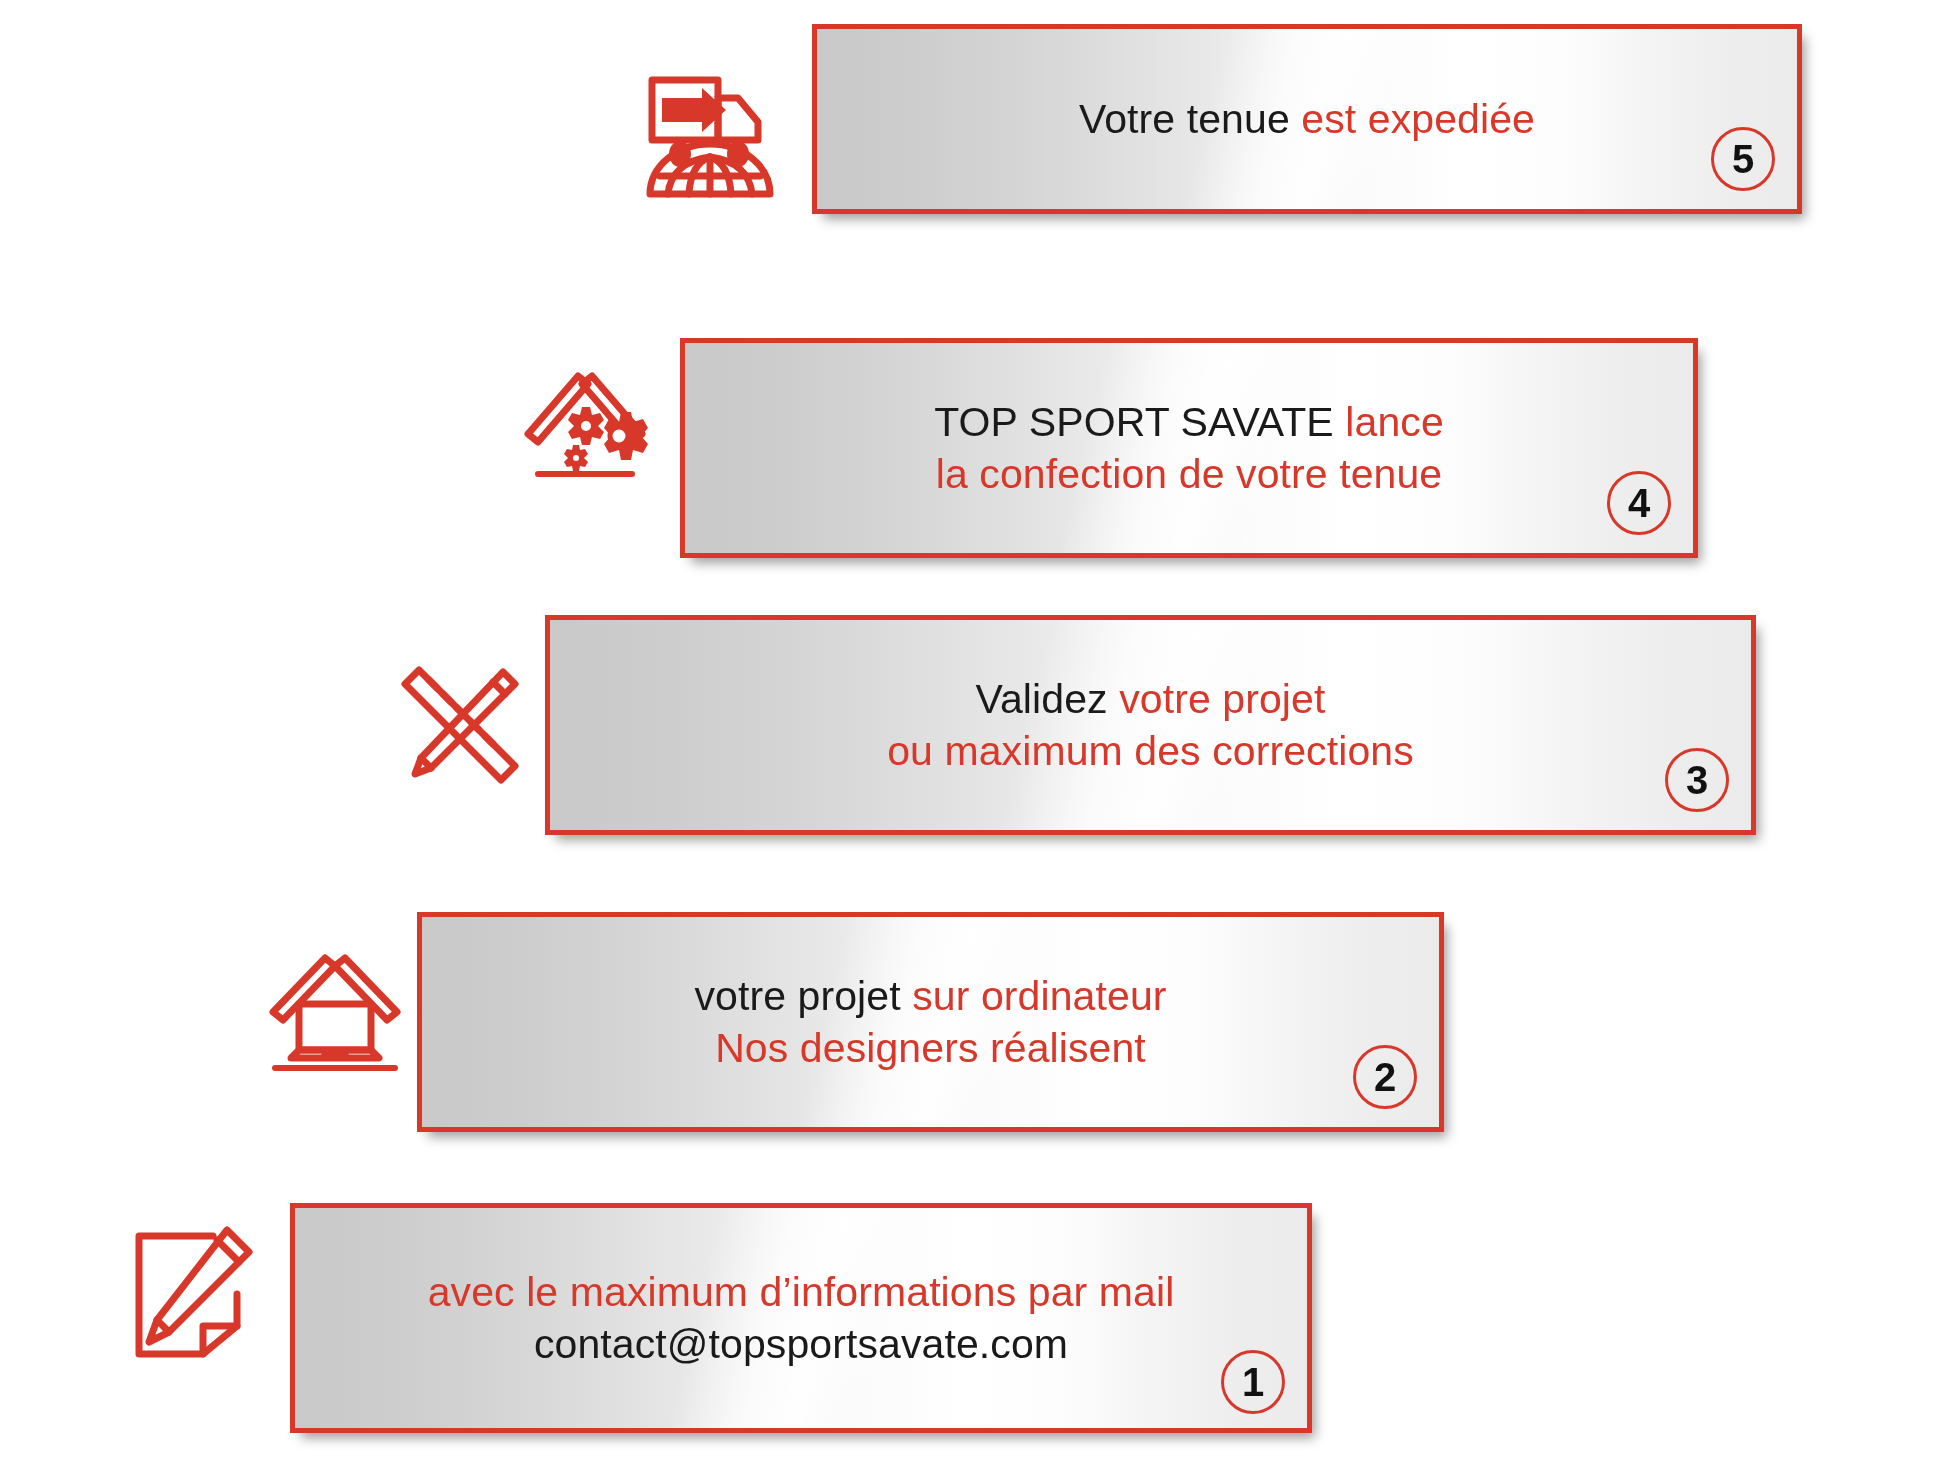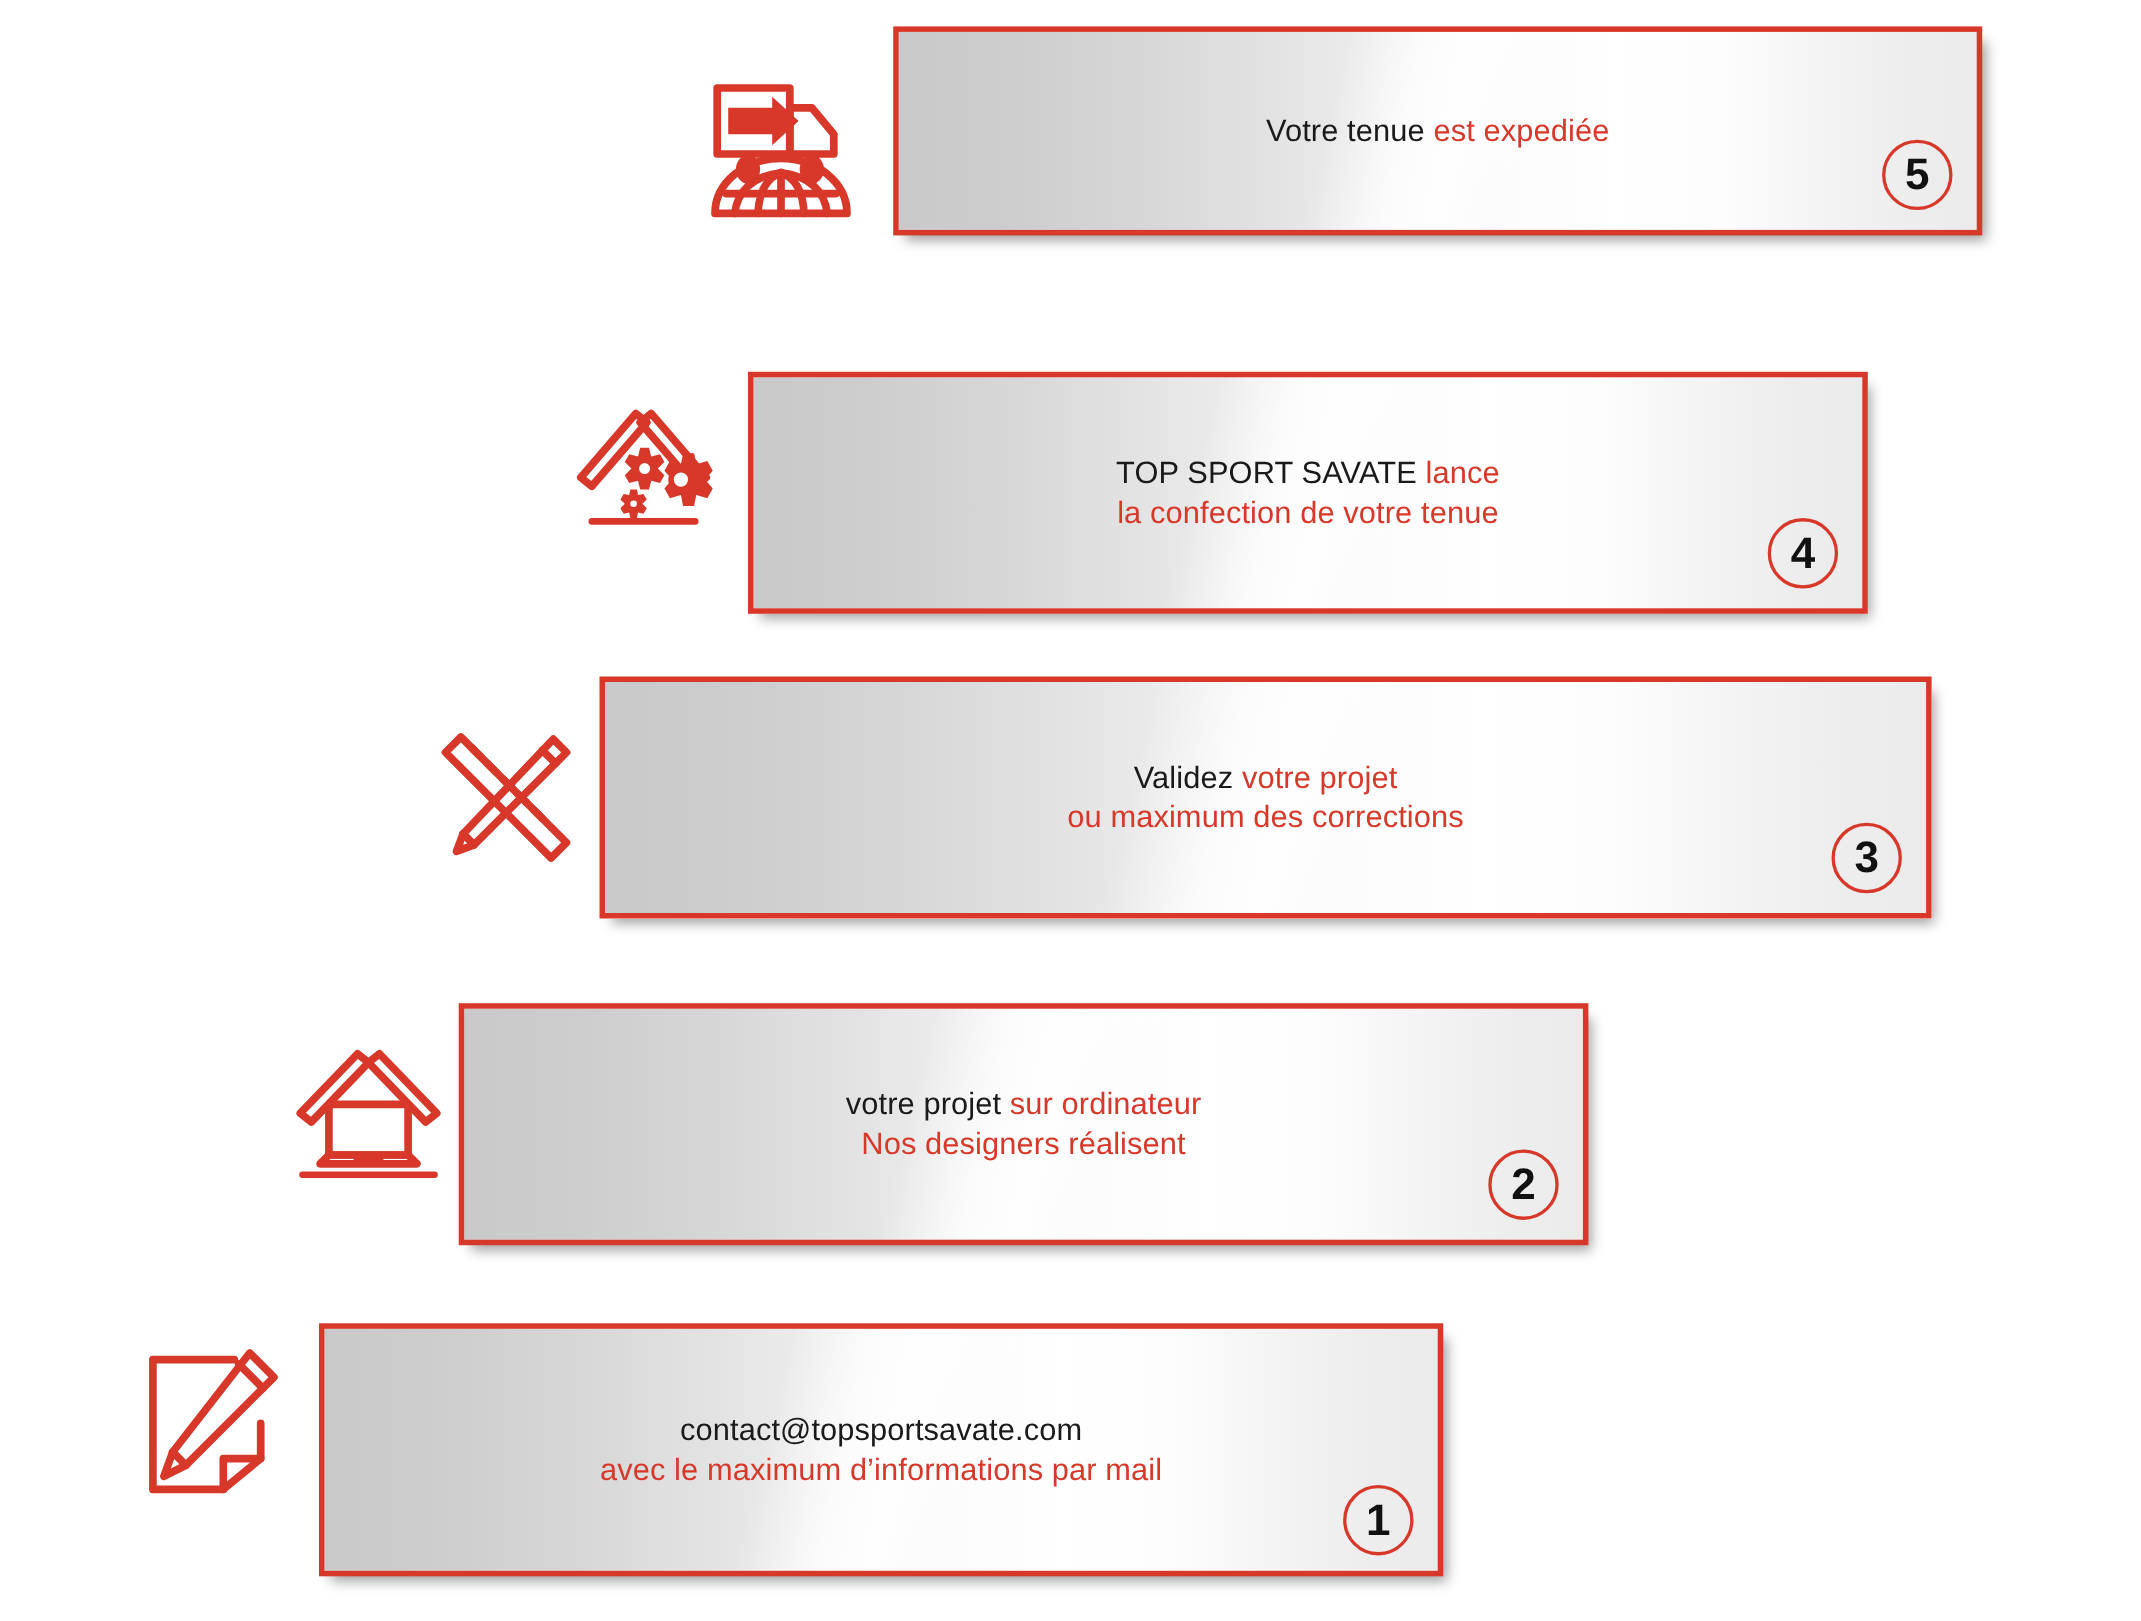--- a/index.html
+++ b/index.html
@@ -71,21 +71,21 @@
     left: 0; right: 0; top: 0; bottom: 0;
     display: flex;
     flex-direction: column;
     align-items: center;
     justify-content: center;
   }
 
   .line {
     white-space: nowrap;
     color: #1a1a1a;
-    font-size: 28px;
+    font-size: 41px;
     line-height: 1.28;
     letter-spacing: 0.1px;
   }
   .line .red { color: #d8382a; }
   .line .blk { color: #1a1a1a; }
   .line.all-red { color: #d8382a; }
 
   
   .badge {
     position: absolute;
@@ -254,20 +254,20 @@
         <path d="M78 132 V104 H112"></path>
 
         <path d="M102 8 L124 30 L44 110 L24 120 L32 98 Z"></path>
         <path d="M92 18 L114 40"></path>
         <path d="M32 98 L44 110"></path>
       </svg>
     </div>
 
     <div class="bar" style="left:290px; top:1203px; width:1022px; height:230px;">
       <div class="bar-inner">
+        <div class="line all-red">avec le maximum d’informations par mail</div>
         <div class="line">contact@topsportsavate.com</div>
-        <div class="line all-red">avec le maximum d’informations par mail</div>
       </div>
       <div class="badge" style="right:22px; bottom:14px;">1</div>
     </div>
   </div>
 
 </div>
 
 </body></html>

